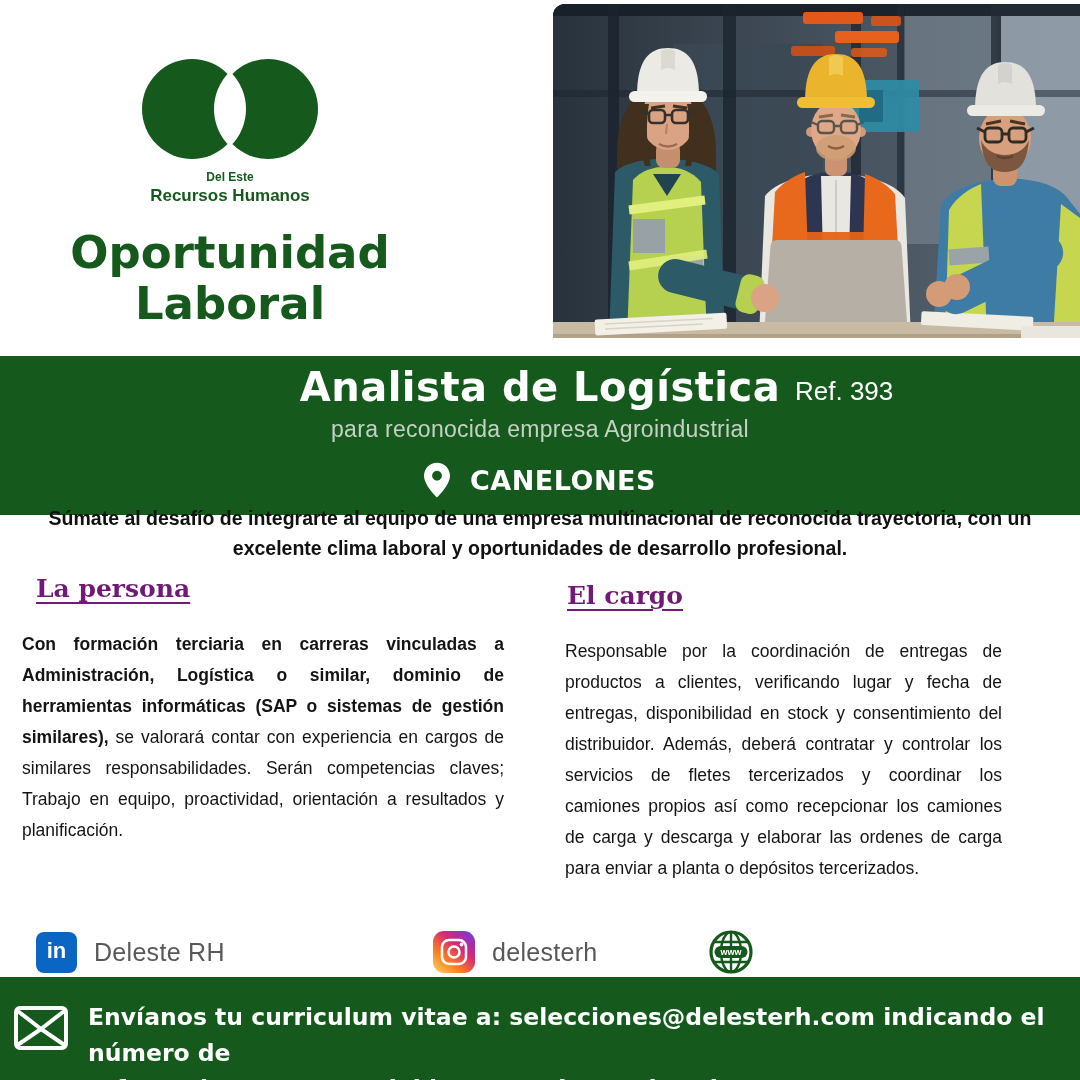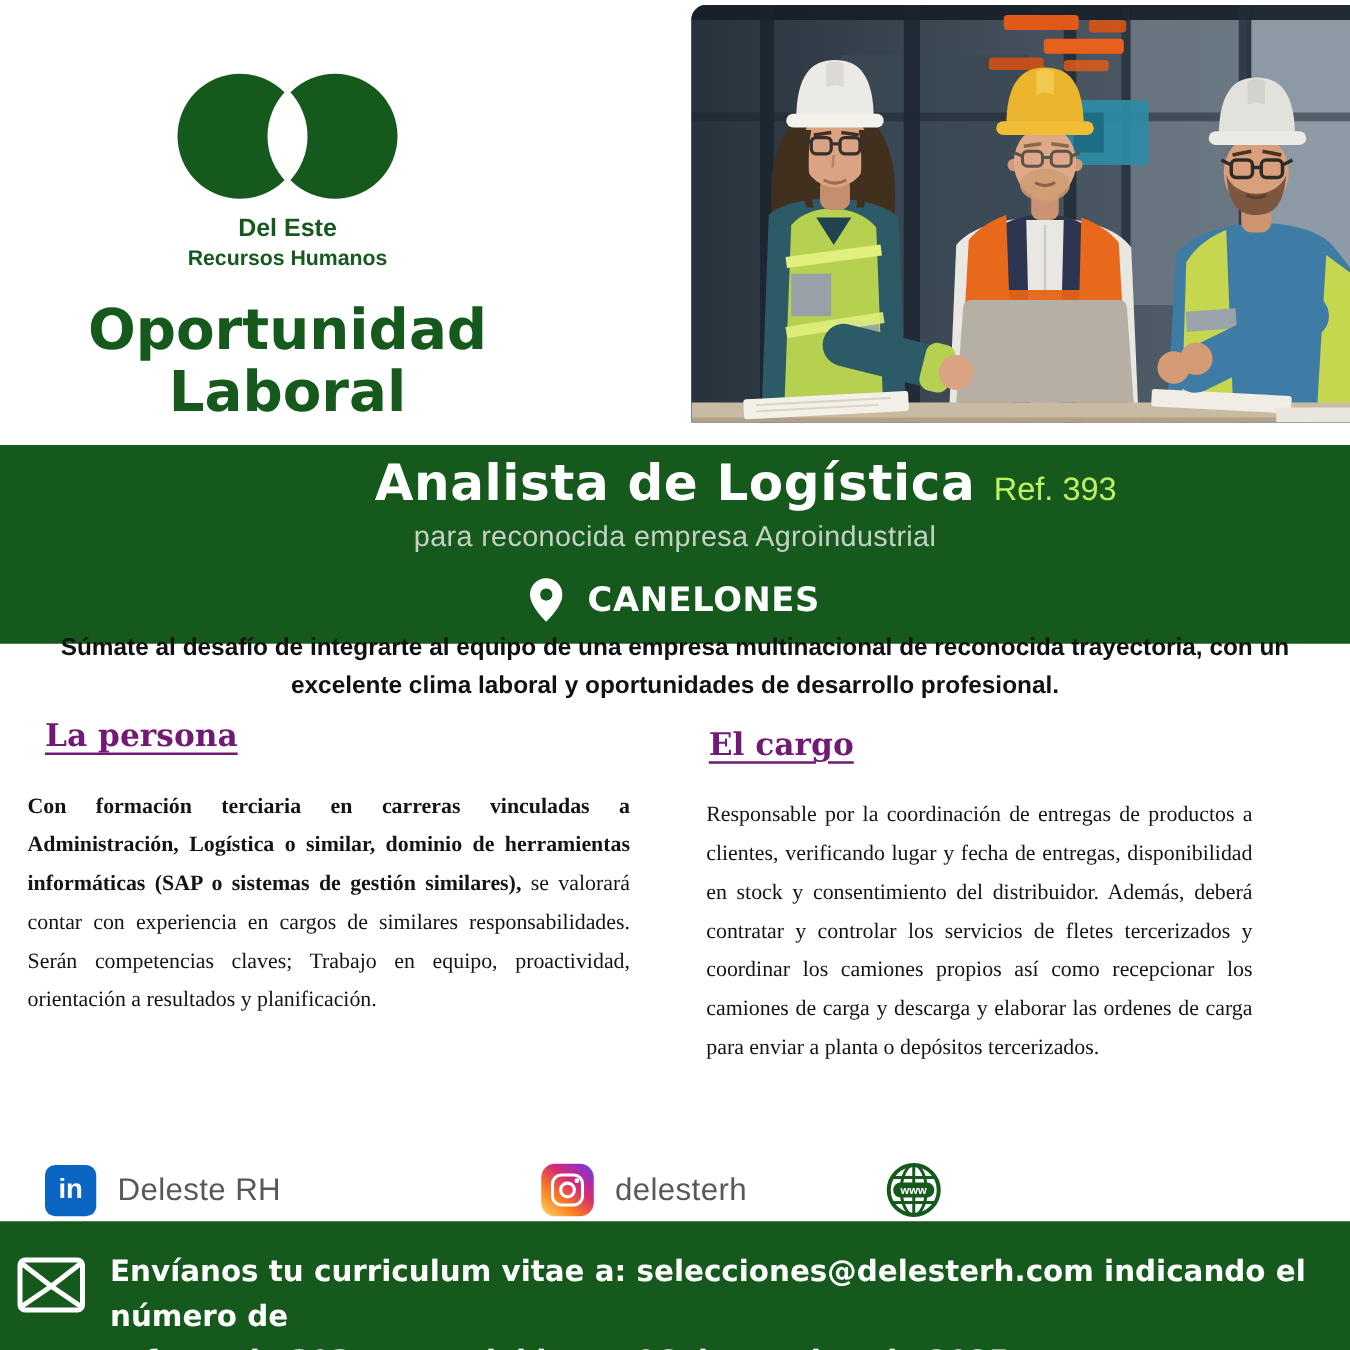--- a/index.html
+++ b/index.html
@@ -3,50 +3,50 @@
 <meta charset="utf-8">
 <style>
   html,body{margin:0;padding:0;background:#e8e8e8;}
   .canvas{
     position:relative;width:1080px;height:1080px;background:#ffffff;
     overflow:hidden;font-family:"Liberation Sans","DejaVu Sans",sans-serif;
   }
   
   .brand{position:absolute;left:5px;top:0;width:450px;text-align:center;}
   .logo-mark{margin-top:54px;display:inline-block;}
-  .logo-title{font-size:20px;font-weight:700;color:#16591d;margin-top:2px;line-height:1.2;}
+  .logo-title{font-size:12px;font-weight:700;color:#16591d;margin-top:2px;line-height:1.2;}
   .logo-subtitle{font-size:17px;font-weight:700;color:#16591d;line-height:1.4;}
   .headline{margin-top:20px;font-family:"DejaVu Sans",sans-serif;font-weight:700;
     font-size:45px;color:#16591d;line-height:1.12;}
   
   .photo{position:absolute;left:553px;top:4px;width:527px;height:334px;
     border-radius:12px 0 0 0;overflow:hidden;background:#3a4650;}
   .photo svg{display:block;width:100%;height:100%;}
   
   .banner{position:absolute;left:0;top:338px;width:1080px;height:159px;background:#16591d;color:#fff;margin-top:18px;}
   .job-title{position:absolute;left:0;width:1080px;top:8px;text-align:center;
     font-family:"DejaVu Sans",sans-serif;font-weight:700;font-size:40px;letter-spacing:.5px;}
-  .job-ref{position:absolute;left:795px;top:20px;font-size:26px;font-weight:400;color:#bef264;}
+  .job-ref{position:absolute;left:795px;top:20px;font-size:26px;font-weight:400;color:#ffffff;}
   .job-subtitle{position:absolute;left:0;width:1080px;top:60px;text-align:center;
     font-size:23px;font-weight:400;color:#c6d1c6;letter-spacing:.3px;}
   .location-row{position:absolute;left:0;width:1080px;top:100px;display:flex;
     justify-content:center;align-items:center;gap:20px;height:48px;}
   .location-label{font-family:"DejaVu Sans",sans-serif;font-weight:700;font-size:27px;letter-spacing:.5px;}
   
   .intro{position:absolute;left:45px;top:503px;width:990px;text-align:center;
     font-size:19.5px;font-weight:700;color:#111;line-height:1.55;}
   
   .col{position:absolute;}
   .col-left{left:22px;top:574px;width:482px;}
   .col-right{left:565px;top:581px;width:437px;}
   .col-heading{display:inline-block;margin:0 0 0 14px;font-family:"DejaVu Serif","Liberation Serif",serif;
     font-weight:700;font-size:25px;color:#701a75;text-decoration:underline;
     text-decoration-thickness:2px;text-underline-offset:5px;}
   .col-right .col-heading{margin-left:2px;}
-  .col-text{margin:26px 0 0 0;text-align:justify;font-size:17.5px;line-height:31px;color:#141414;font-family:Liberation Serif, serif;}
+  .col-text{margin:26px 0 0 0;text-align:justify;font-size:17.5px;line-height:31px;color:#141414;}
   .col-text strong{font-weight:700;}
   
   .social{position:absolute;left:0;top:924px;width:1080px;height:56px;}
   .social-item{position:absolute;top:0;height:56px;display:flex;align-items:center;gap:17px;justify-content:center;}
   .social-li{left:36px;} .social-ig{left:433px;} .social-web{left:708px;}
   .social-label{font-size:25px;color:#585858;font-weight:400;letter-spacing:.3px;}
   .li-badge{width:41px;height:41px;border-radius:8px;background:#0a66c2;color:#fff;
     display:flex;align-items:center;justify-content:center;font-weight:700;font-size:22px;
     font-family:"Liberation Sans",sans-serif;padding-bottom:2px;box-sizing:border-box;}
   .ig-badge{width:42px;height:42px;border-radius:11px;

